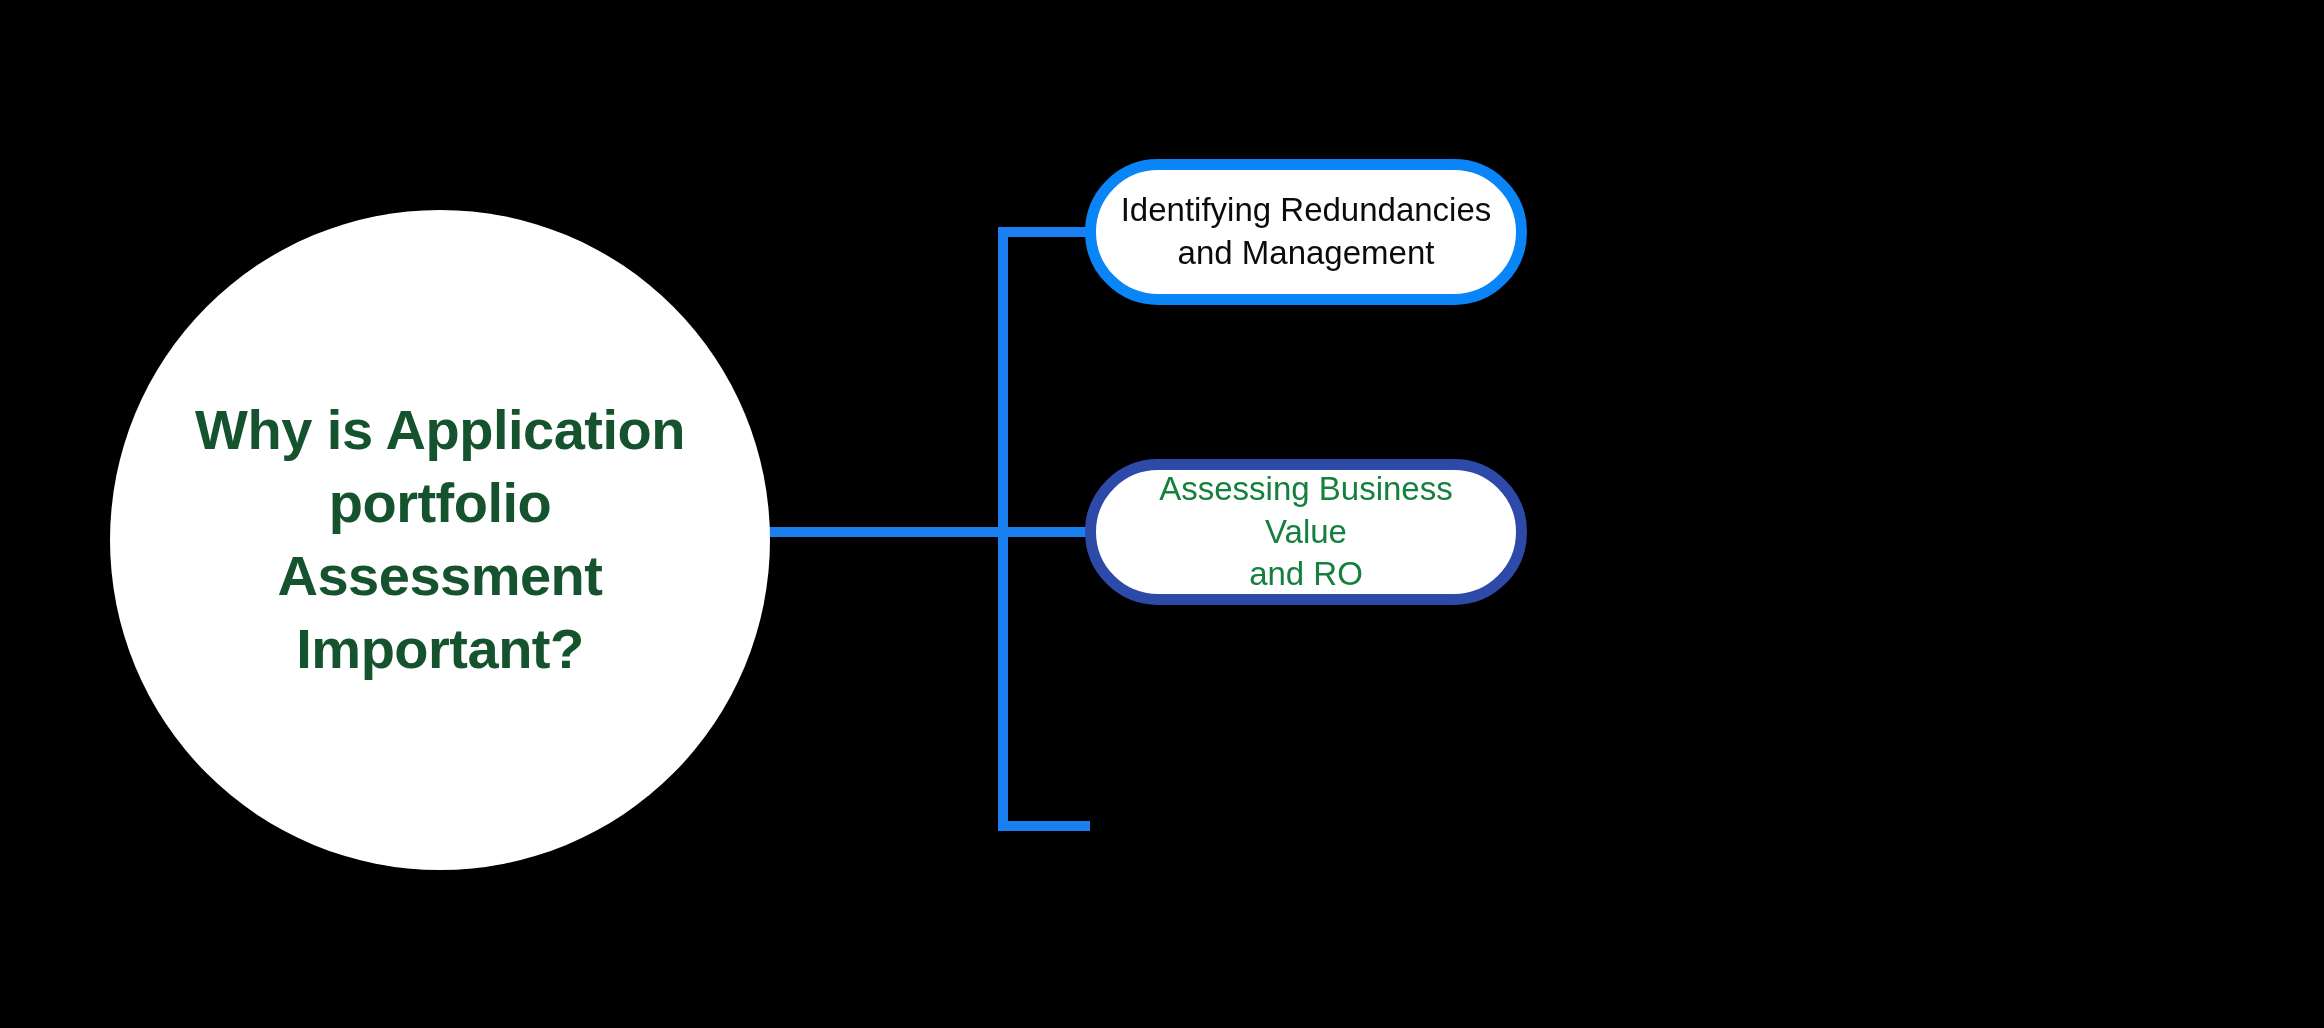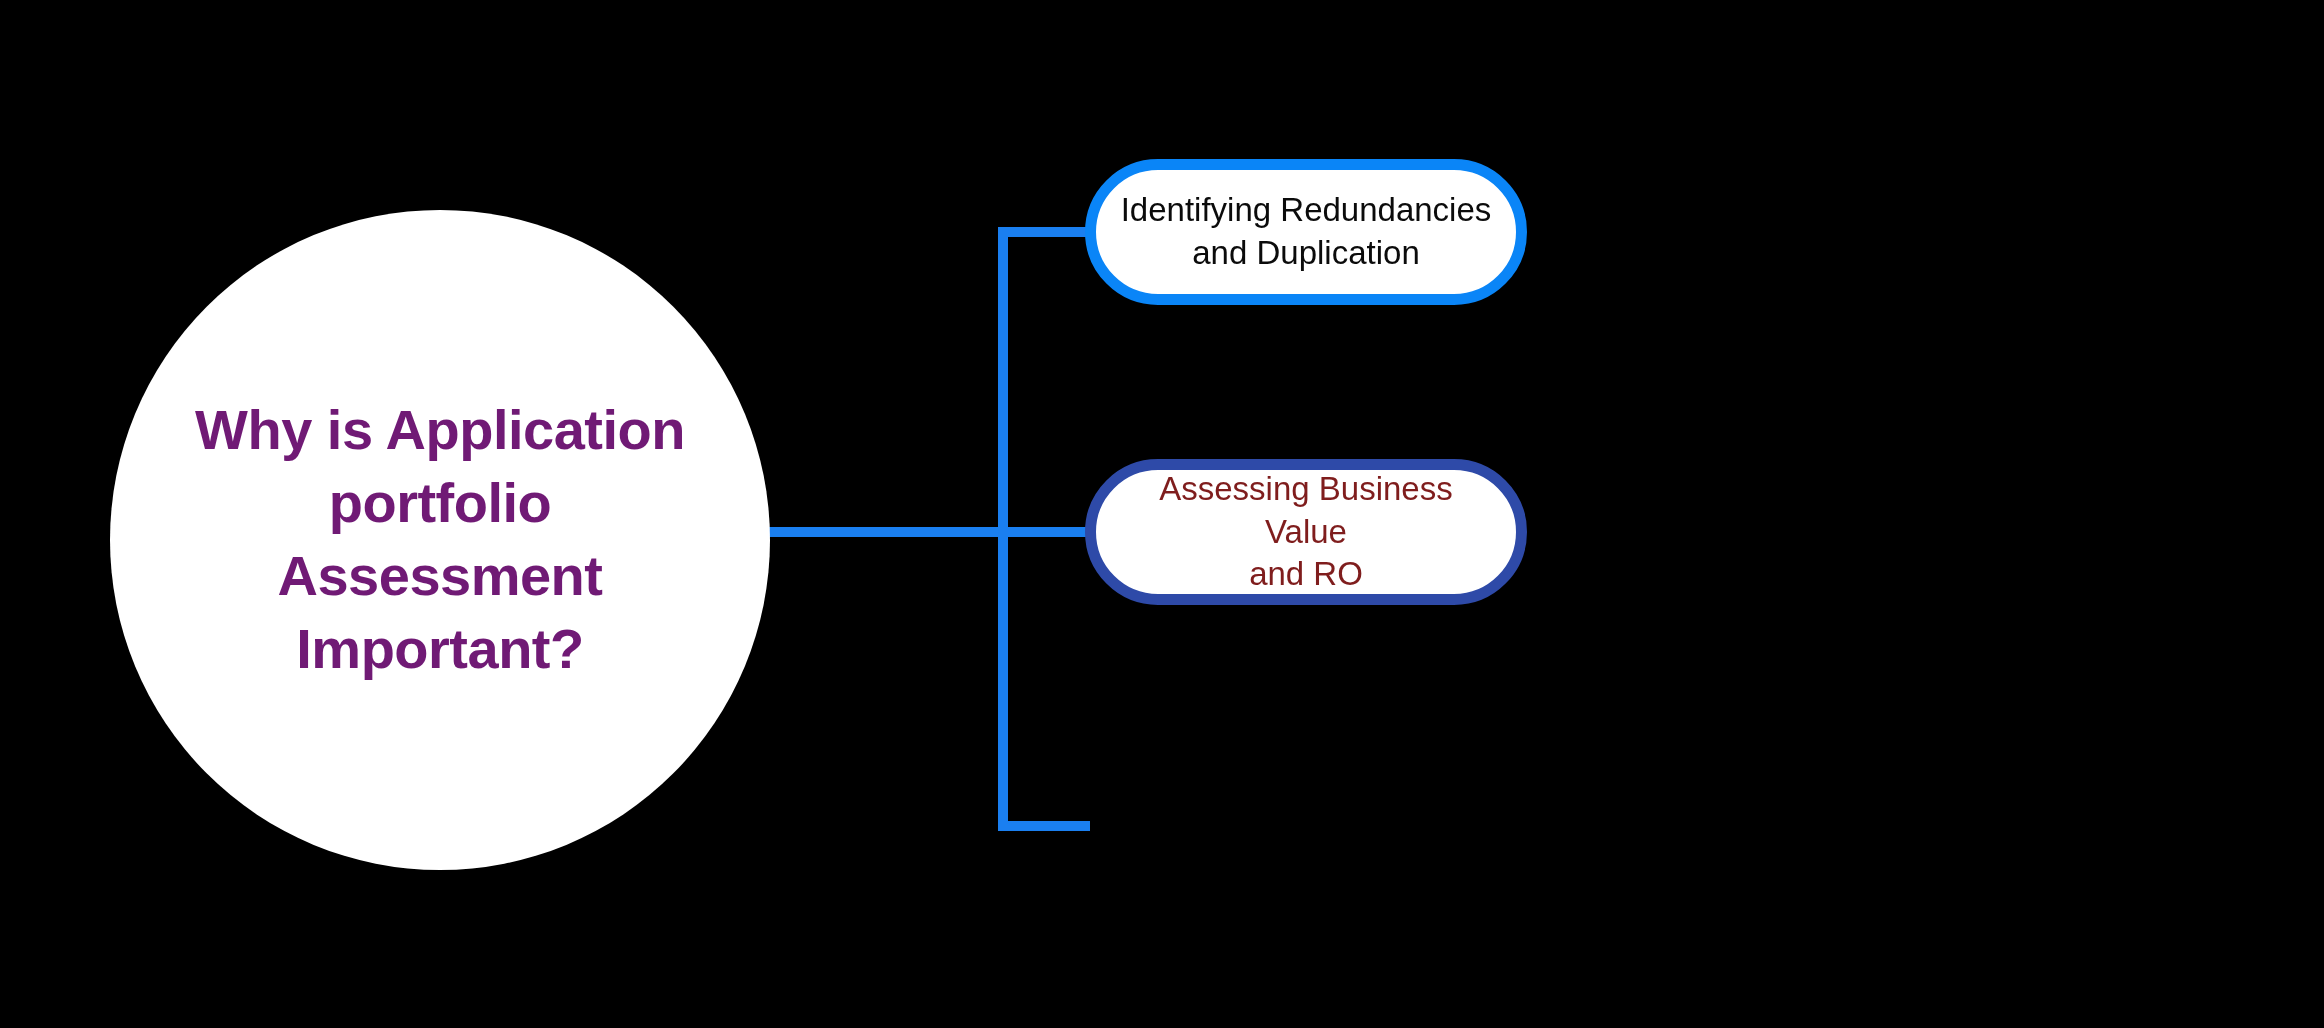--- a/index.html
+++ b/index.html
@@ -88,29 +88,29 @@
 
   <div class="conn conn-h" style="left: 760px; top: 527px; width: 330px; background: rgb(26, 127, 240);"></div>
 
   <div class="conn conn-v" style="left: 998px; top: 227px; height: 604px; background: rgb(26, 127, 240);"></div>
 
   <div class="conn conn-h" style="left: 998px; top: 227px; width: 92px; background: rgb(26, 127, 240);"></div>
 
   <div class="conn conn-h" style="left: 998px; top: 821px; width: 92px; background: rgb(26, 127, 240);"></div>
 
   <div id="hub-circle" style="background: rgb(255, 255, 255);">
-    <div id="hub-label" style="color: #701a75;">Why is Application
+    <div id="hub-label" style="color: #14532d;">Why is Application
 portfolio Assessment
 Important?</div>
   </div>
 
   <div class="pill" id="pill-0" style="border-color: rgb(10, 133, 247); background: rgb(255, 255, 255);">
     <div class="pill-label" style="color: rgb(11, 11, 11);">Identifying Redundancies
-and Duplication</div>
+and Management</div>
   </div>
 
   <div class="pill" id="pill-1" style="border-color: rgb(46, 74, 168); background: rgb(255, 255, 255);">
-    <div class="pill-label" style="color: #7f1d1d;">Assessing Business Value
+    <div class="pill-label" style="color: #15803d;">Assessing Business Value
 and RO</div>
   </div>
 
 
 </div>
 
 </body></html>

